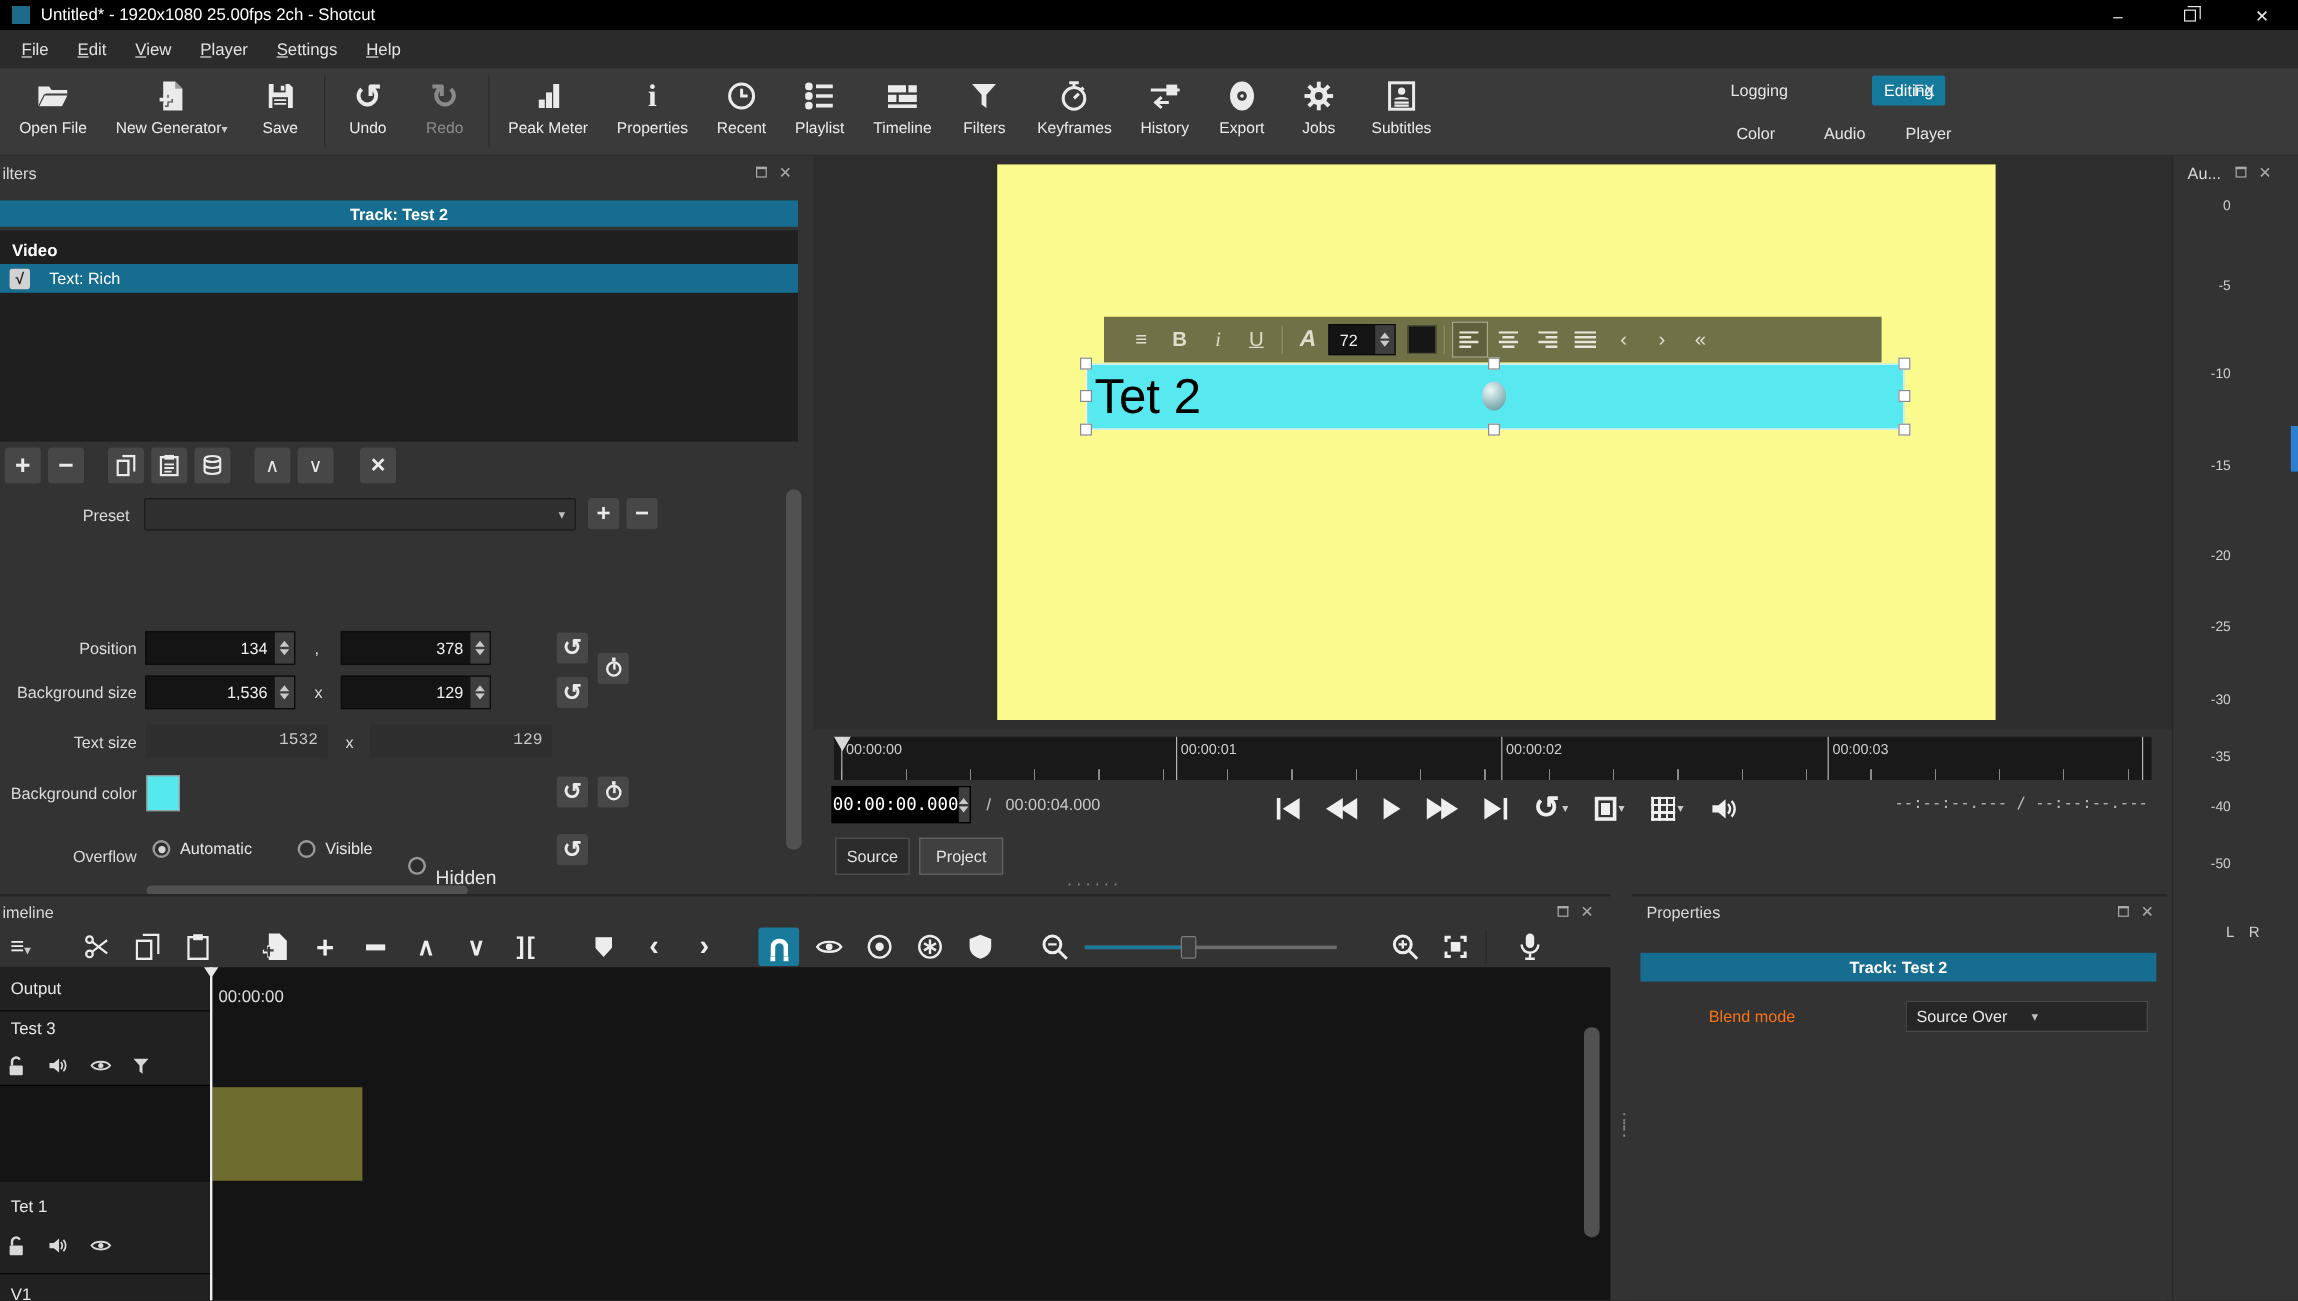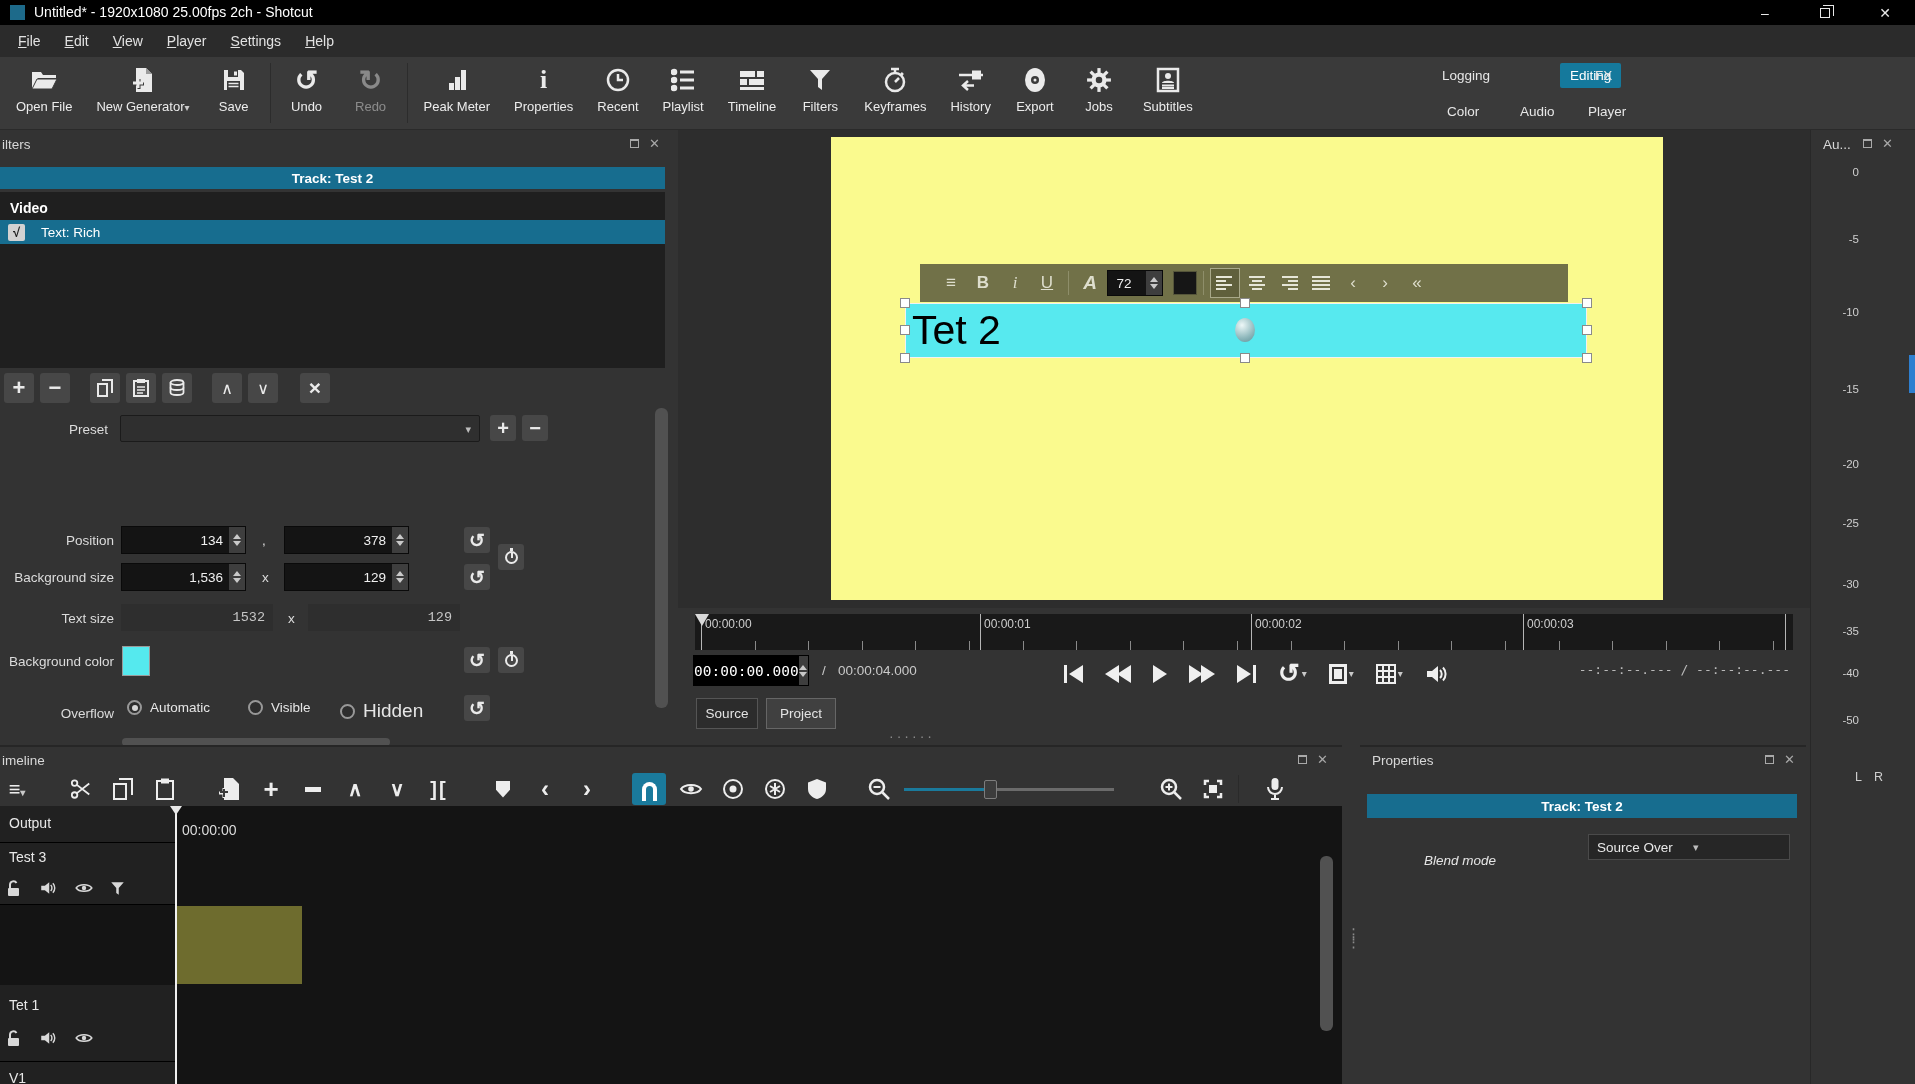--- a/index.html
+++ b/index.html
@@ -478,21 +478,21 @@
     <div class="abs row" style="left:127px;top:570px;gap:8px;">
       <span class="radio sel"></span>
       <span style="font-size:13.5px;">Automatic</span>
     </div>
     <div class="abs row" style="left:248px;top:570px;gap:8px;">
       <span class="radio"></span>
       <span style="font-size:13.5px;">Visible</span>
     </div>
     <div class="abs row" style="left:340px;top:570px;gap:8px;">
       <span class="radio"></span>
-      <span style="font-size:19px;">Hidden</span>
+      <span style="font-size:16px;margin-top:24px;">Hidden</span>
     </div>
     <div class="abs sq-btn reset-btn gUndoSm" style="left:464px;top:565px;"></div>
 
     <div class="abs scroll-thumb" style="left:655px;top:278px;width:13px;height:300px;"></div>
     <div class="abs scroll-thumb" style="left:122px;top:608px;width:268px;height:8px;"></div>
   </div>
 
   <div class="abs" id="preview-pane"></div>
   <div class="abs" id="canvas" style="background:#fafa8e;"></div>
 
@@ -807,21 +807,21 @@
     <div class="scroll-thumb" style="position:absolute;left:1320px;top:50px;width:13px;height:175px;"></div>
   </div>
 
   <div class="abs" id="props-panel">
     <div class="abs panel-title" style="left:12px;top:6px;">Properties</div>
     <div class="abs dock-btns" style="left:405px;top:8px;">
       <span class="dock-float"></span>
       <span class="dock-close">✕</span>
     </div>
     <div class="abs teal-header" style="left:7px;top:47px;width:430px;height:24px;">Track: Test 2</div>
-    <div class="abs" style="right:310px;top:106px;font-size:13.5px;color:#e5e5e5;font-style:italic;">Blend mode</div>
+    <div class="abs" style="right:310px;top:93px;font-size:13.5px;color:#f97316;">Blend mode</div>
     <div id="blend-combo" style="left:228px;top:87px;width:202px;height:26px;">
       <span>Source Over</span>
       <span class="caret gCaret" style="position:static;margin-right:8px;color:#bdbdbd;font-size:11px;"></span>
     </div>
   </div>
   <div id="dots-v">⋮<br>⋮</div>
 
   <div class="abs" id="audio-panel">
     <div class="abs panel-title" style="left:12px;top:7px;">Au...</div>
     <div class="abs dock-btns" style="left:52px;top:9px;">

